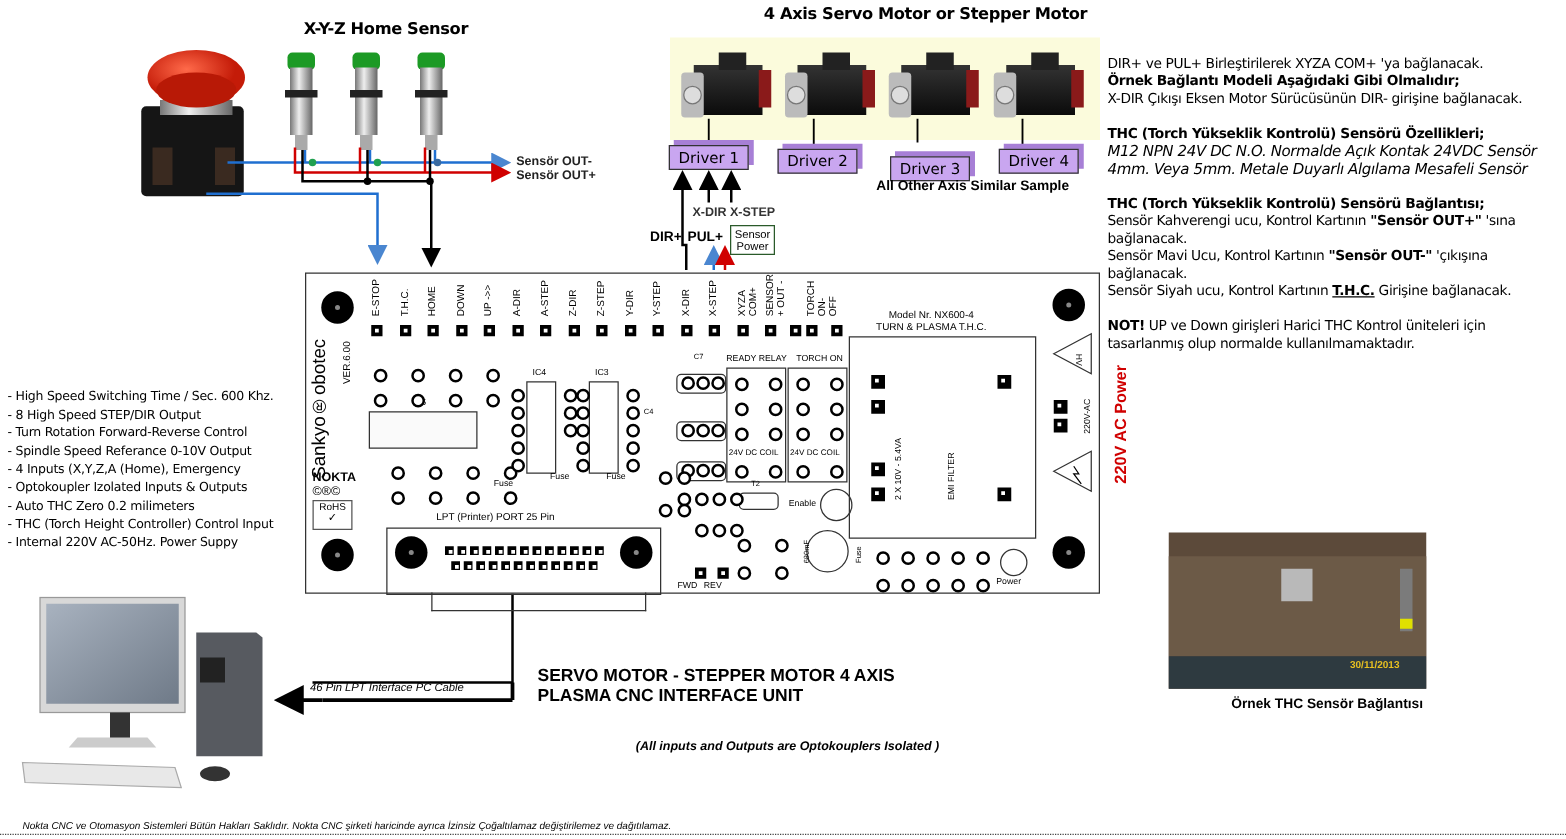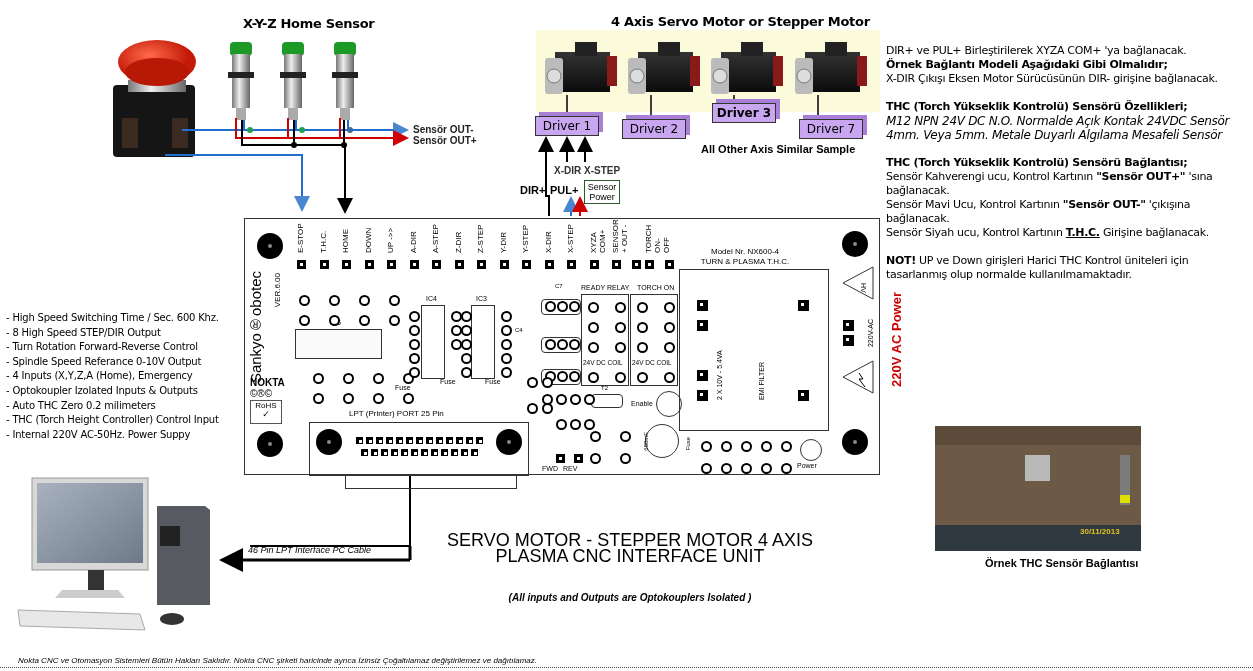--- a/index.html
+++ b/index.html
@@ -10,21 +10,21 @@
   .note b{font-weight:bold;}
   .note .ital{font-style:italic;font-size:12px;}
   .spec{font-size:10px;line-height:14.6px;font-family:"DejaVu Sans",sans-serif;letter-spacing:-0.2px;}
   .driver{position:absolute;width:62px;height:18px;background:#c9a6f0;border:1px solid #333;box-shadow:4px -4px 0 #a77fd6;font-size:12px;text-align:center;line-height:18px;font-family:"DejaVu Sans",sans-serif;}
   .pcb-label{position:absolute;font-size:8px;writing-mode:vertical-rl;transform:rotate(180deg);font-family:"Liberation Sans",sans-serif;}
   .pad{position:absolute;width:9px;height:9px;background:#000;}
   .pad::after{content:"";position:absolute;left:3px;top:3px;width:3px;height:3px;background:#fff;}
   .hole{position:absolute;width:26px;height:26px;border-radius:50%;background:#000;}
   .hole::after{content:"";position:absolute;left:11px;top:11px;width:4px;height:4px;border-radius:50%;background:#888;}
   .ring{position:absolute;width:7px;height:7px;border-radius:50%;border:2px solid #000;background:#fff;}
-  .big-title{font-weight:normal;font-size:18px;text-align:center;line-height:16px;font-family:"Liberation Sans",sans-serif;}
+  .big-title{font-weight:bold;font-size:14px;line-height:16px;font-family:"Liberation Sans",sans-serif;}
   svg text{font-family:"Liberation Sans",sans-serif;}
 </style>
 </head>
 <body>
 
 <svg class="abs" style="left:0;top:0" width="1253" height="671">
   <defs>
     <marker id="arrB" markerWidth="8" markerHeight="8" refX="6" refY="4" orient="auto">
         <path d="M0,0 L8,4 L0,8z" fill="#000"></path>
       </marker>
@@ -168,31 +168,31 @@
     <rect x="935" y="426" width="206" height="125" fill="#5c4a3a"></rect>
     <rect x="935" y="445" width="206" height="80" fill="#6c5a47"></rect>
     <rect x="935" y="525" width="206" height="26" fill="#2e3a40"></rect>
     <rect x="1025" y="455" width="25" height="26" fill="#b9b9b9"></rect>
     <rect x="1120" y="455" width="10" height="50" fill="#7b7b7b"></rect>
     <rect x="1120" y="495" width="10" height="8" fill="#e0e000"></rect>
   </g>
 </svg>
 
 <div class="abs title-bold" style="left:243px;top:16px;">X-Y-Z Home Sensor</div>
-<div class="abs title-bold" style="left:611px;top:14px;">4 Axis Servo Motor or Stepper Motor</div>
+<div class="abs title-bold" style="left:611px;top:4px;">4 Axis Servo Motor or Stepper Motor</div>
 
 <div class="abs" style="left:413px;top:124px;font-size:10px;font-weight:bold;line-height:11px;color:#222;">
   <div>Sensör OUT-</div>
   <div>Sensör OUT+</div>
 </div>
 
 <div class="driver" style="left:535px;top:116px;">Driver 1</div>
 <div class="driver" style="left:622px;top:119px;">Driver 2</div>
-<div class="driver" style="left:712px;top:103px;font-weight:bold;">Driver 3</div>
-<div class="driver" style="left:799px;top:119px;">Driver 7</div>
+<div class="driver" style="left:712px;top:125px;">Driver 3</div>
+<div class="driver" style="left:799px;top:119px;">Driver 4</div>
 
 <div class="abs" style="left:701px;top:143px;font-size:11px;font-weight:bold;">All Other Axis Similar Sample</div>
 
 <div class="abs" style="left:554px;top:165px;font-size:10px;font-weight:bold;color:#333;">X-DIR</div>
 <div class="abs" style="left:584px;top:165px;font-size:10px;font-weight:bold;color:#333;">X-STEP</div>
 <div class="abs" style="left:520px;top:184px;font-size:11px;font-weight:bold;">DIR+</div>
 <div class="abs" style="left:550px;top:184px;font-size:11px;font-weight:bold;">PUL+</div>
 <div class="abs" style="left:584px;top:180px;width:34px;border:1px solid #2a5a2a;background:#fff;font-size:9px;text-align:center;line-height:10px;padding:1px 0;">
   <div>Sensor</div>
   <div>Power</div>

